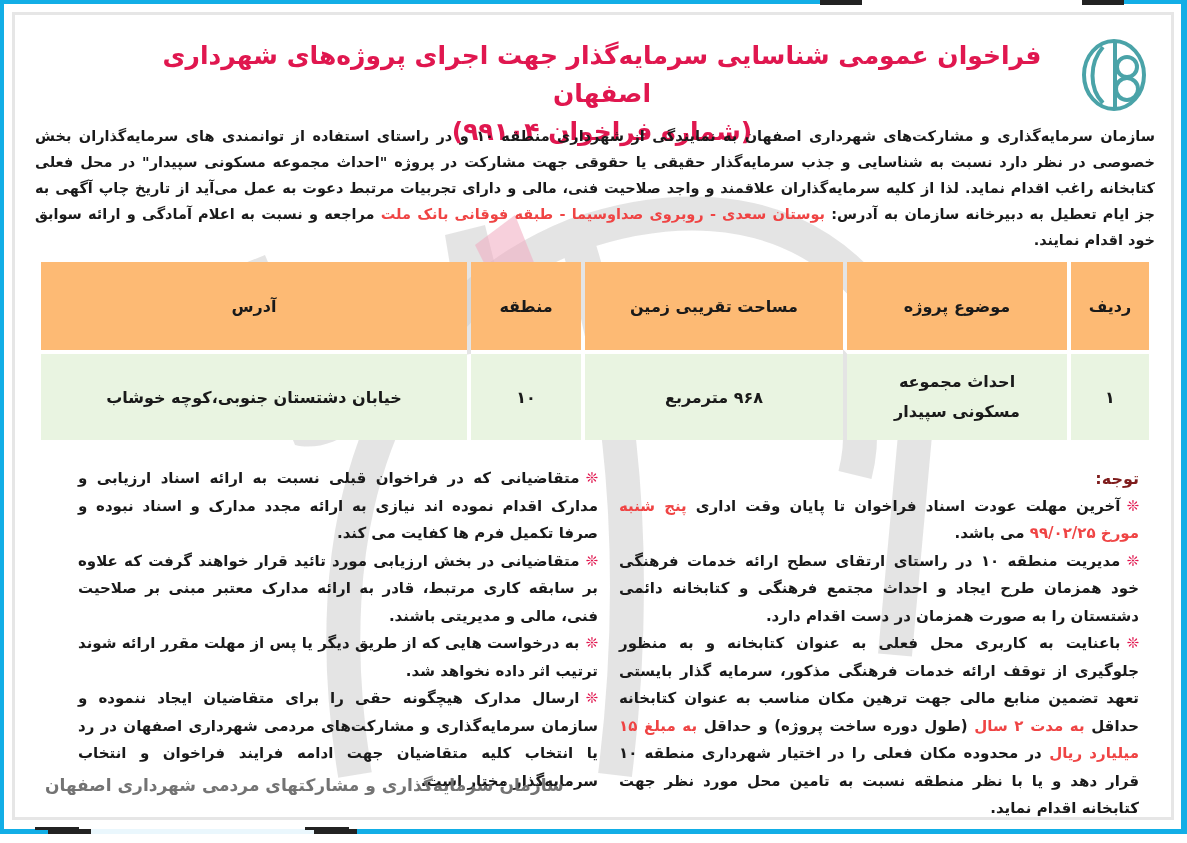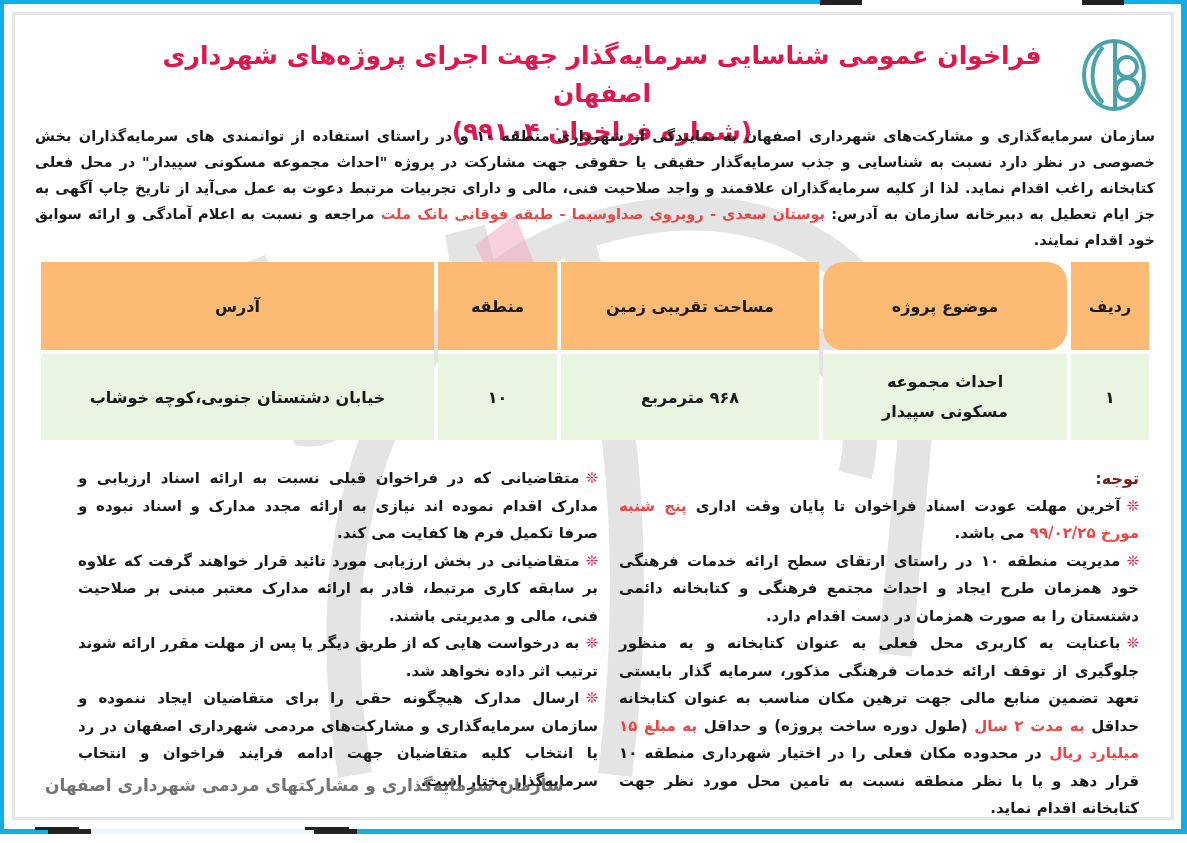--- a/index.html
+++ b/index.html
@@ -121,23 +121,23 @@
     </div>
 
     <div class="intro">
       <span>سازمان سرمایه‌گذاری و مشارکت‌های شهرداری اصفهان به نمایندگی از شهرداری منطقه ۱۰ و در راستای استفاده از توانمندی های سرمایه‌گذاران بخش خصوصی در نظر دارد نسبت به شناسایی و جذب سرمایه‌گذار حقیقی یا حقوقی جهت مشارکت در پروژه "احداث مجموعه مسکونی سپیدار" در محل فعلی کتابخانه راغب اقدام نماید. لذا از کلیه سرمایه‌گذاران علاقمند و واجد صلاحیت فنی، مالی و دارای تجربیات مرتبط دعوت به عمل می‌آید از تاریخ چاپ آگهی به جز ایام تعطیل به دبیرخانه سازمان به آدرس: </span><span class="hl">بوستان سعدی - روبروی صداوسیما - طبقه فوقانی بانک ملت</span><span> مراجعه و نسبت به اعلام آمادگی و ارائه سوابق خود اقدام نمایند.</span>
     </div>
 
     <table class="projects" dir="rtl">
       <thead>
         <tr>
           <th style="width:78px;">ردیف</th>
-          <th style="width:244px;border-radius:20px;">موضوع پروژه</th>
+          <th style="width:220px;">موضوع پروژه</th>
           <th style="width:258px;">مساحت تقریبی زمین</th>
-          <th style="width:119px;">منطقه</th>
+          <th style="width:110px;">منطقه</th>
           <th>آدرس</th>
         </tr>
       </thead>
       <tbody>
         <tr>
           <td>۱</td>
           <td style="padding:0 40px; line-height:30px;margin-top:24px;">احداث مجموعه مسکونی سپیدار</td>
           <td>۹۶۸ مترمربع</td>
           <td>۱۰</td>
           <td>خیابان دشتستان جنوبی،کوچه خوشاب</td>

